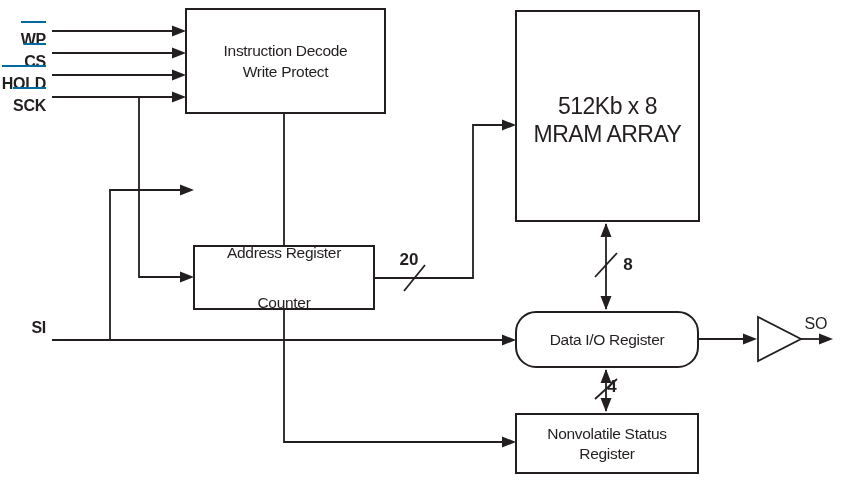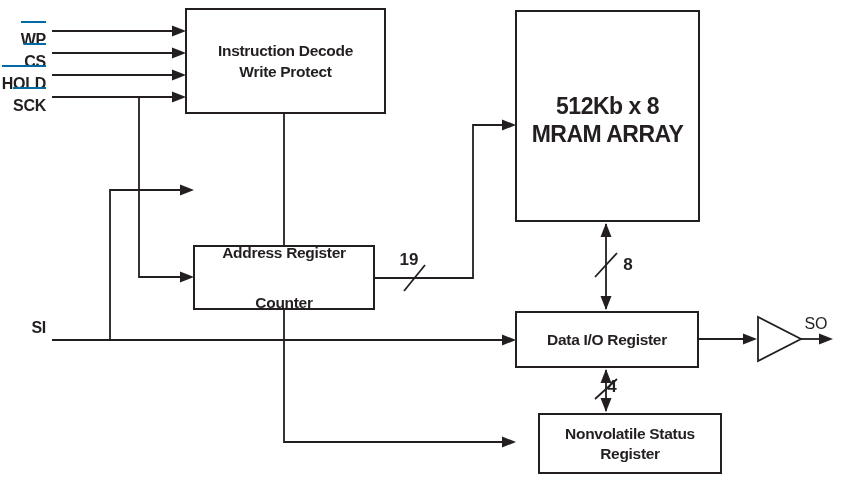--- a/index.html
+++ b/index.html
@@ -4,29 +4,29 @@
 <style>
   html,body{margin:0;padding:0;background:#ffffff;}
   .stage{
     position:relative;width:842px;height:483px;background:#ffffff;overflow:hidden;
     font-family:"Liberation Sans","DejaVu Sans",sans-serif;color:#231f20;
   }
   .wires{position:absolute;left:0;top:0;width:842px;height:483px;z-index:0;}
   .box{
     position:absolute;z-index:1;background:#ffffff;border:2px solid #231f20;
     display:flex;flex-direction:column;align-items:center;justify-content:center;
-    text-align:left;font-weight:bold;font-size:15.5px;letter-spacing:-0.3px;
+    text-align:left;font-weight:normal;font-size:15.5px;letter-spacing:-0.3px;
     line-height:21px;box-sizing:border-box;
   }
   .box.control{left:185px;top:8px;width:201px;height:106px;}
   .box.instr{left:193px;top:155px;width:182px;height:63px;}
   .box.addr{left:193px;top:245px;width:182px;height:65px;line-height:22px;gap:28px;}
   .box.mram{left:515px;top:10px;width:185px;height:212px;font-size:23px;line-height:28px;letter-spacing:-0.5px;padding-top:7px;}
-  .box.dataio{left:515px;top:311px;width:184px;height:57px;}
-  .box.status{left:515px;top:413px;width:184px;height:61px;line-height:20px;margin-left:23px;}
+  .box.dataio{left:515px;top:311px;width:184px;height:57px;border-radius:21px;}
+  .box.status{left:515px;top:413px;width:184px;height:61px;line-height:20px;}
   .sig{
     position:absolute;z-index:1;left:0;width:46px;text-align:right;
     font-weight:bold;font-size:16px;line-height:18px;letter-spacing:-0.3px;
   }
   .sig .ovl{display:inline-block;border-top:2px solid #0369a1;padding-top:8px;}
   .buslabel{
     position:absolute;z-index:1;text-align:center;font-weight:bold;
     font-size:17px;line-height:20px;
   }
   .outlabel{
@@ -108,17 +108,17 @@
     <span>Register</span>
   </div>
 
   <div class="sig" style="top:21px"><span class="ovl">WP</span></div>
   <div class="sig" style="top:43px"><span class="ovl">CS</span></div>
   <div class="sig" style="top:65px"><span class="ovl">HOLD</span></div>
   <div class="sig" style="top:87px"><span class="ovl">SCK</span></div>
   <div class="sig" style="top:319px"><span>SI</span></div>
   <div class="outlabel">SO</div>
 
-  <div class="buslabel" style="left:392px;top:250px;width:34px">19</div>
+  <div class="buslabel" style="left:392px;top:250px;width:34px">20</div>
   <div class="buslabel" style="left:618px;top:255px;width:20px">8</div>
   <div class="buslabel" style="left:602px;top:377px;width:20px">4</div>
 
 </div>
 
 </body></html>

